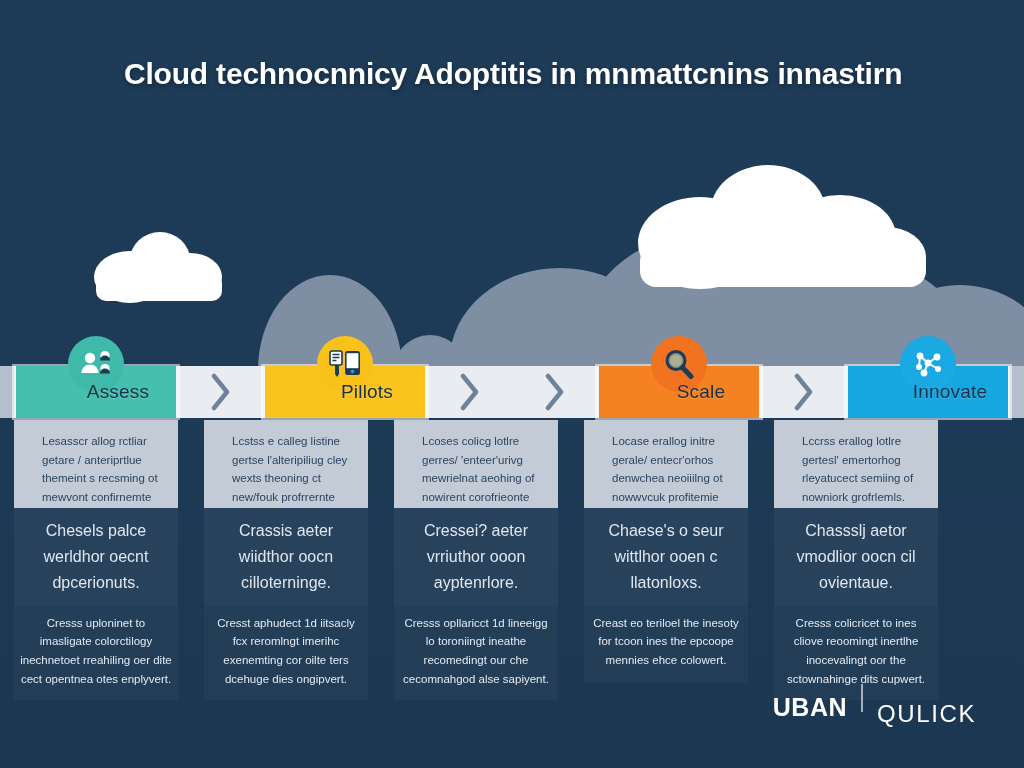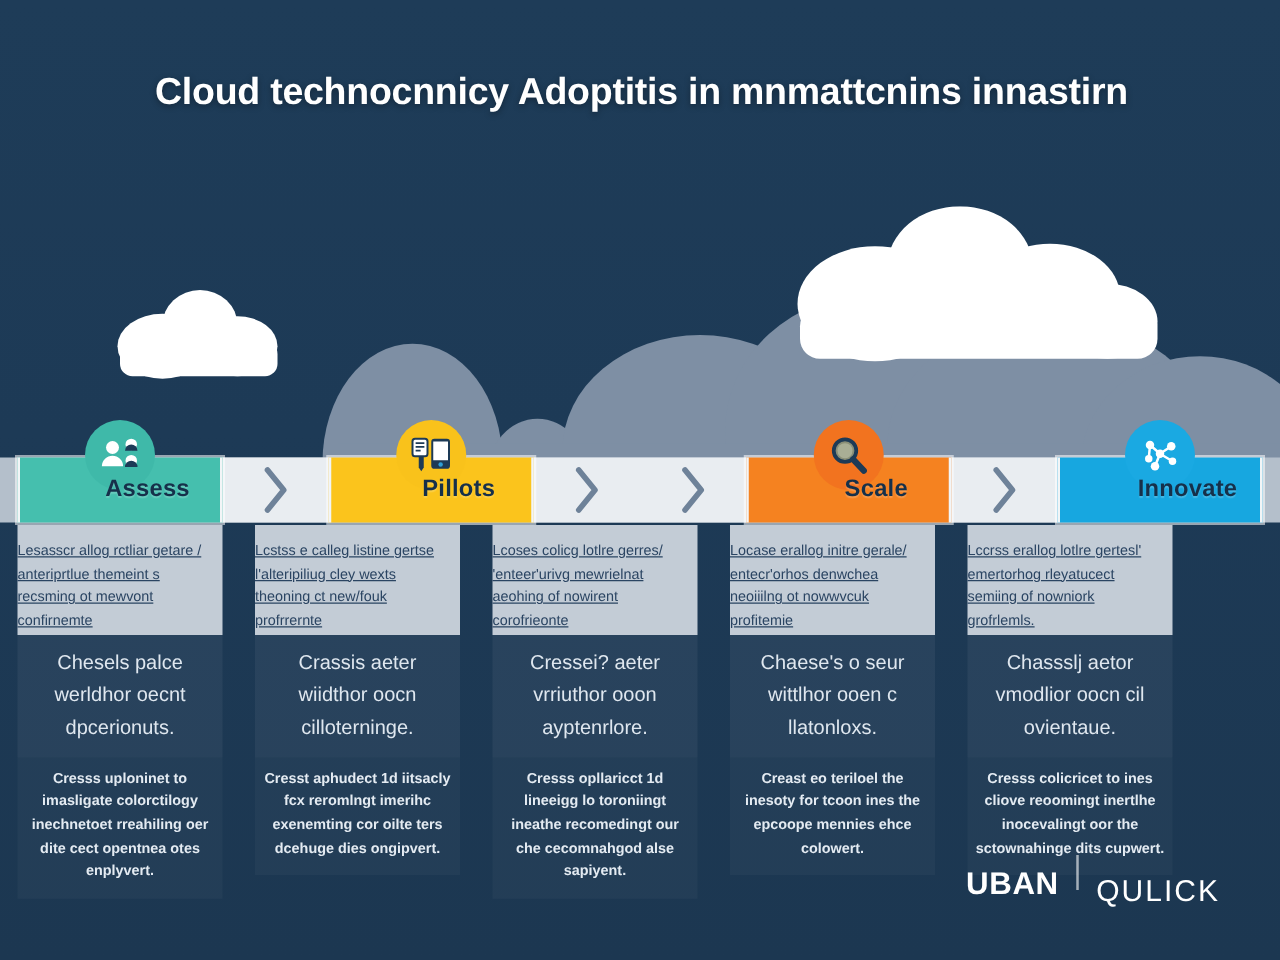--- a/index.html
+++ b/index.html
@@ -44,21 +44,21 @@
   }
   .step-box {
     position:relative;
     flex:0 0 164px;
     display:flex; align-items:center; justify-content:center;
     border:2px solid #f2f5f7;
     border-top:none; border-bottom:none;
     box-shadow:0 0 0 2px rgba(255,255,255,.55);
   }
   .step-box .label {
-    font-size:19px; font-weight:bold; color:#16304a;
+    font-size:19px; font-weight:normal; color:#16304a;
     letter-spacing:.2px;
     position:relative; z-index:3;
     text-shadow:0 1px 1px rgba(255,255,255,.2);
     margin-left:44px;
   }
   .chev {
     flex:1 1 auto;
     display:flex; align-items:center; justify-content:center;
     background:#e9edf1;
   }
@@ -78,41 +78,39 @@
   .cols {
     position:absolute; left:0; top:420px; width:1024px; height:240px;
     display:flex; padding:0 14px; gap:26px;
   }
   .col { flex:0 0 164px; display:flex; flex-direction:column; }
   .col .p-lead {
     background:#c3ccd6;
     color:#2a4462;
     font-size:11.5px;
     line-height:1.62;
-    padding:12px 10px 12px 0;
+    padding:12px 10px 12px 28px;
     text-align:left;
     min-height:88px;
-    text-decoration:underline;
   }
   .col .p-mid {
     background:rgba(255,255,255,.055);
     color:#dfe7ef;
     font-size:16px;
     line-height:1.62;
     padding:10px 8px;
     text-align:center;
   }
   .col .p-tail {
     background:rgba(255,255,255,.03);
     color:#e4ebf2;
     font-size:11.5px;
     line-height:1.62;
     padding:8px 6px 12px;
     text-align:center;
-    font-weight:bold;
   }
 
   
   .brand {
     position:absolute; right:48px; bottom:40px;
     display:flex; align-items:center; gap:14px;
     color:#ffffff;
   }
   .brand .b1 { font-size:25px; font-weight:bold; letter-spacing:.5px;margin-top:18px; }
   .brand .bar { width:2px; height:28px; background:rgba(255,255,255,.6); }

